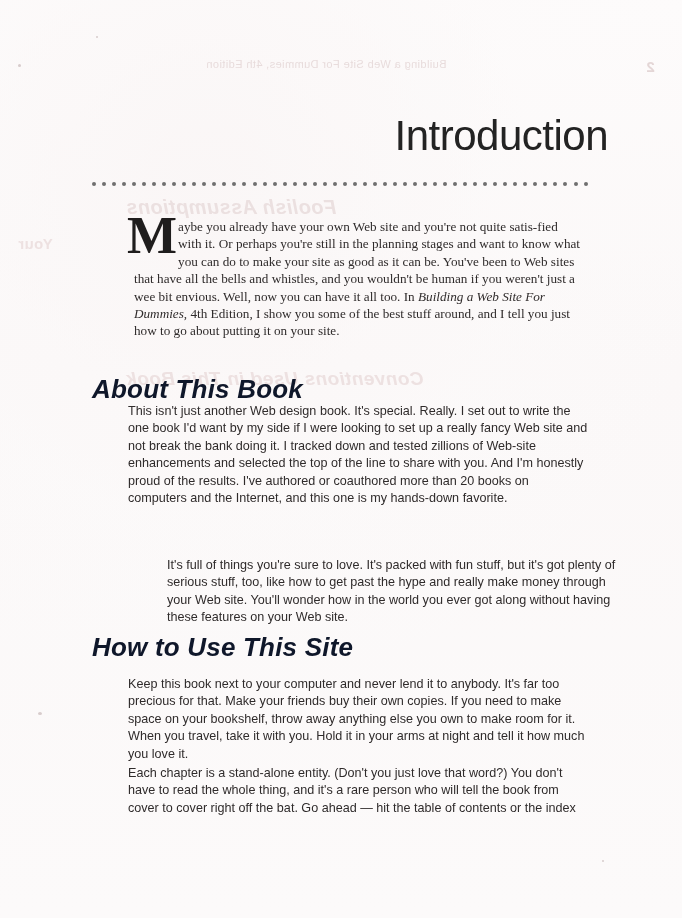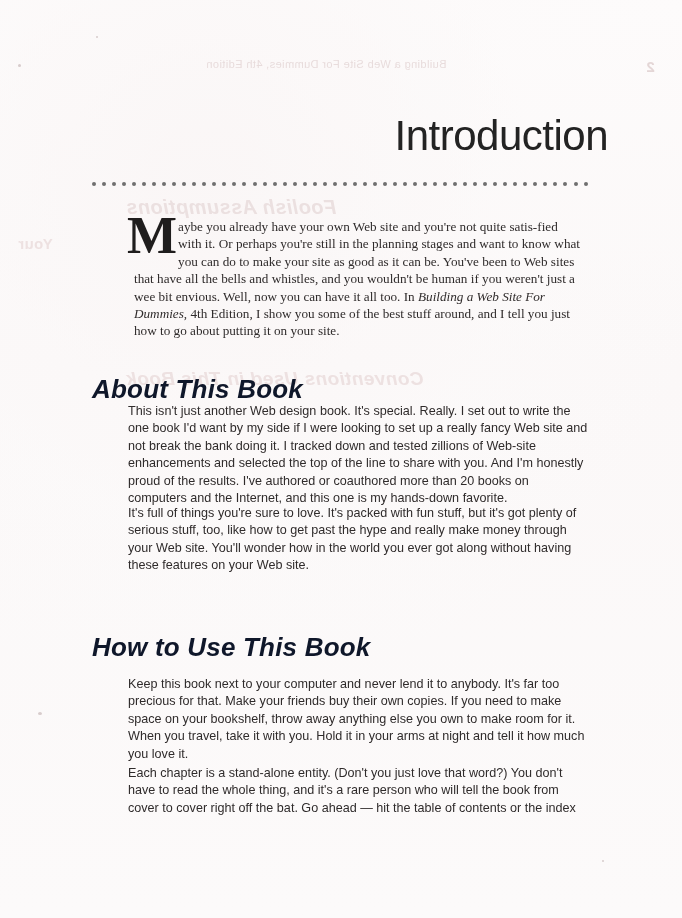--- a/index.html
+++ b/index.html
@@ -164,21 +164,21 @@
   .para {
     position: absolute;
     left: 128px;
     width: 462px;
     font-size: 13.2px;
     line-height: 17.4px;
     color: #2f2b2b;
     font-family: "Liberation Serif", serif;
   }
   .p-about-1 { top: 403px; }
-  .p-about-2 { top: 505px; }
+  .p-about-2 { top: 557px; margin-left: 39px; }
   .p-howto-1 { top: 676px; }
   .p-howto-2 { top: 765px; }
 
   .sans {
     font-family: "Liberation Sans", sans-serif;
     font-size: 12.6px;
     line-height: 17.4px;
   }
 </style>
 </head>
@@ -258,17 +258,17 @@
     <span class="dropcap">M</span>
     <p>
       <span>aybe you already have your own Web site and you're not quite satis-fied with it. Or perhaps you're still in the planning stages and want to know what you can do to make your site as good as it can be. You've been to Web sites that have all the bells and whistles, and you wouldn't be human if you weren't just a wee bit envious. Well, now you can have it all too. In </span><em class="booktitle">Building a Web Site For Dummies</em><span>, 4th Edition, I show you some of the best stuff around, and I tell you just how to go about putting it on your site.</span>
     </p>
   </div>
 
   <div class="h-section h-about">About This Book</div>
   <div class="para sans p-about-1">This isn't just another Web design book. It's special. Really. I set out to write the one book I'd want by my side if I were looking to set up a really fancy Web site and not break the bank doing it. I tracked down and tested zillions of Web-site enhancements and selected the top of the line to share with you. And I'm honestly proud of the results. I've authored or coauthored more than 20 books on computers and the Internet, and this one is my hands-down favorite.</div>
   <div class="para sans p-about-2">It's full of things you're sure to love. It's packed with fun stuff, but it's got plenty of serious stuff, too, like how to get past the hype and really make money through your Web site. You'll wonder how in the world you ever got along without having these features on your Web site.</div>
 
-  <div class="h-section h-howto">How to Use This Book</div>
+  <div class="h-section h-howto">How to Use This Site</div>
   <div class="para sans p-howto-1">Keep this book next to your computer and never lend it to anybody. It's far too precious for that. Make your friends buy their own copies. If you need to make space on your bookshelf, throw away anything else you own to make room for it. When you travel, take it with you. Hold it in your arms at night and tell it how much you love it.</div>
   <div class="para sans p-howto-2">Each chapter is a stand-alone entity. (Don't you just love that word?) You don't have to read the whole thing, and it's a rare person who will tell the book from cover to cover right off the bat. Go ahead — hit the table of contents or the index</div>
 
 </div>
 
 </body></html>

